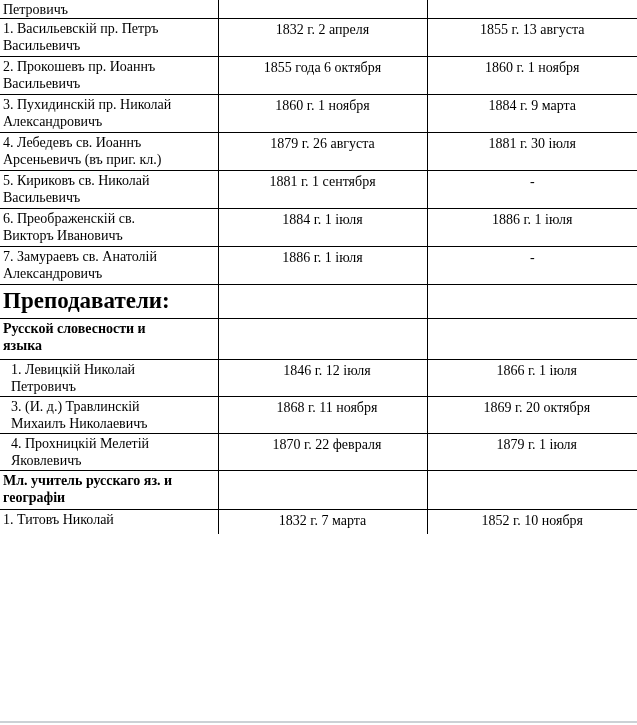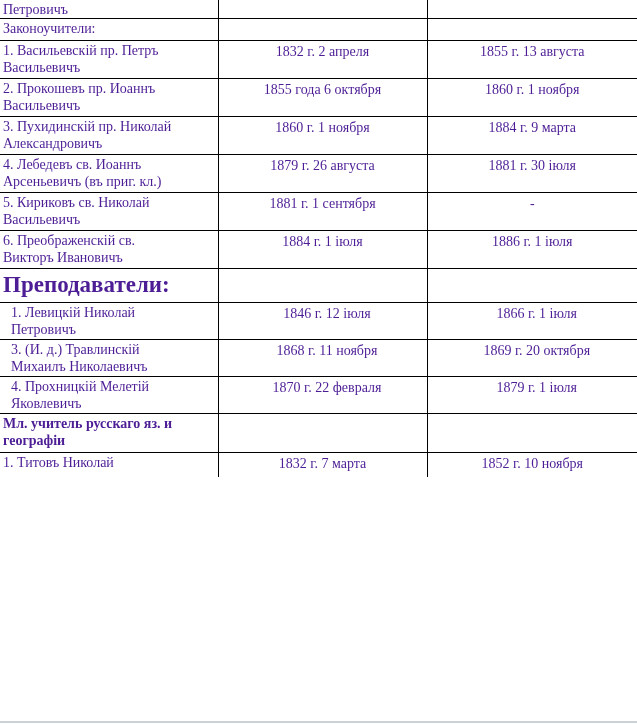--- a/index.html
+++ b/index.html
@@ -7,21 +7,21 @@
     padding: 0;
     background: #ffffff;
   }
   .page {
     position: relative;
     width: 637px;
     height: 725px;
     overflow: hidden;
     background: #ffffff;
     font-family: "Liberation Serif", "DejaVu Serif", serif;
-    color: #4c1d95;
+    color: #000000;
   }
   table.staff {
     border-collapse: collapse;
     table-layout: fixed;
     width: 637px;
   }
   col.c-name { width: 218px; }
   col.c-start { width: 209px; }
   col.c-end { width: 210px; }
 
@@ -85,25 +85,20 @@
       <col class="c-name">
         <col class="c-start">
         <col class="c-end">
     </colgroup>
     <tbody>
       <tr class="h17">
         <td class="name">Петровичъ</td>
         <td class="date"></td>
         <td class="date"></td>
       </tr>
-      <tr class="h21">
-        <td class="name">Законоучители:</td>
-        <td class="date"></td>
-        <td class="date"></td>
-      </tr>
       <tr class="h37">
         <td class="name">1. Васильевскій пр. Петръ
 Васильевичъ</td>
         <td class="date">1832 г. 2 апреля</td>
         <td class="date">1855 г. 13 августа</td>
       </tr>
       <tr class="h37">
         <td class="name">2. Прокошевъ пр. Иоаннъ
 Васильевичъ</td>
         <td class="date">1855 года 6 октября</td>
@@ -126,22 +121,34 @@
 Васильевичъ</td>
         <td class="date">1881 г. 1 сентября</td>
         <td class="date">-</td>
       </tr>
       <tr class="h37">
         <td class="name">6. Преображенскій св.
 Викторъ Ивановичъ</td>
         <td class="date">1884 г. 1 іюля</td>
         <td class="date">1886 г. 1 іюля</td>
       </tr>
+      <tr class="h37">
+        <td class="name">7. Замураевъ св. Анатолій
+Александровичъ</td>
+        <td class="date">1886 г. 1 іюля</td>
+        <td class="date">-</td>
+      </tr>
       <tr class="h33 heading">
         <td class="name">Преподаватели:</td>
+        <td class="date"></td>
+        <td class="date"></td>
+      </tr>
+      <tr class="h40 bold">
+        <td class="name">Русской словесности и
+языка</td>
         <td class="date"></td>
         <td class="date"></td>
       </tr>
       <tr class="h36">
         <td class="name">1. Левицкій Николай
 Петровичъ</td>
         <td class="date">1846 г. 12 іюля</td>
         <td class="date">1866 г. 1 іюля</td>
       </tr>
       <tr class="h36">

